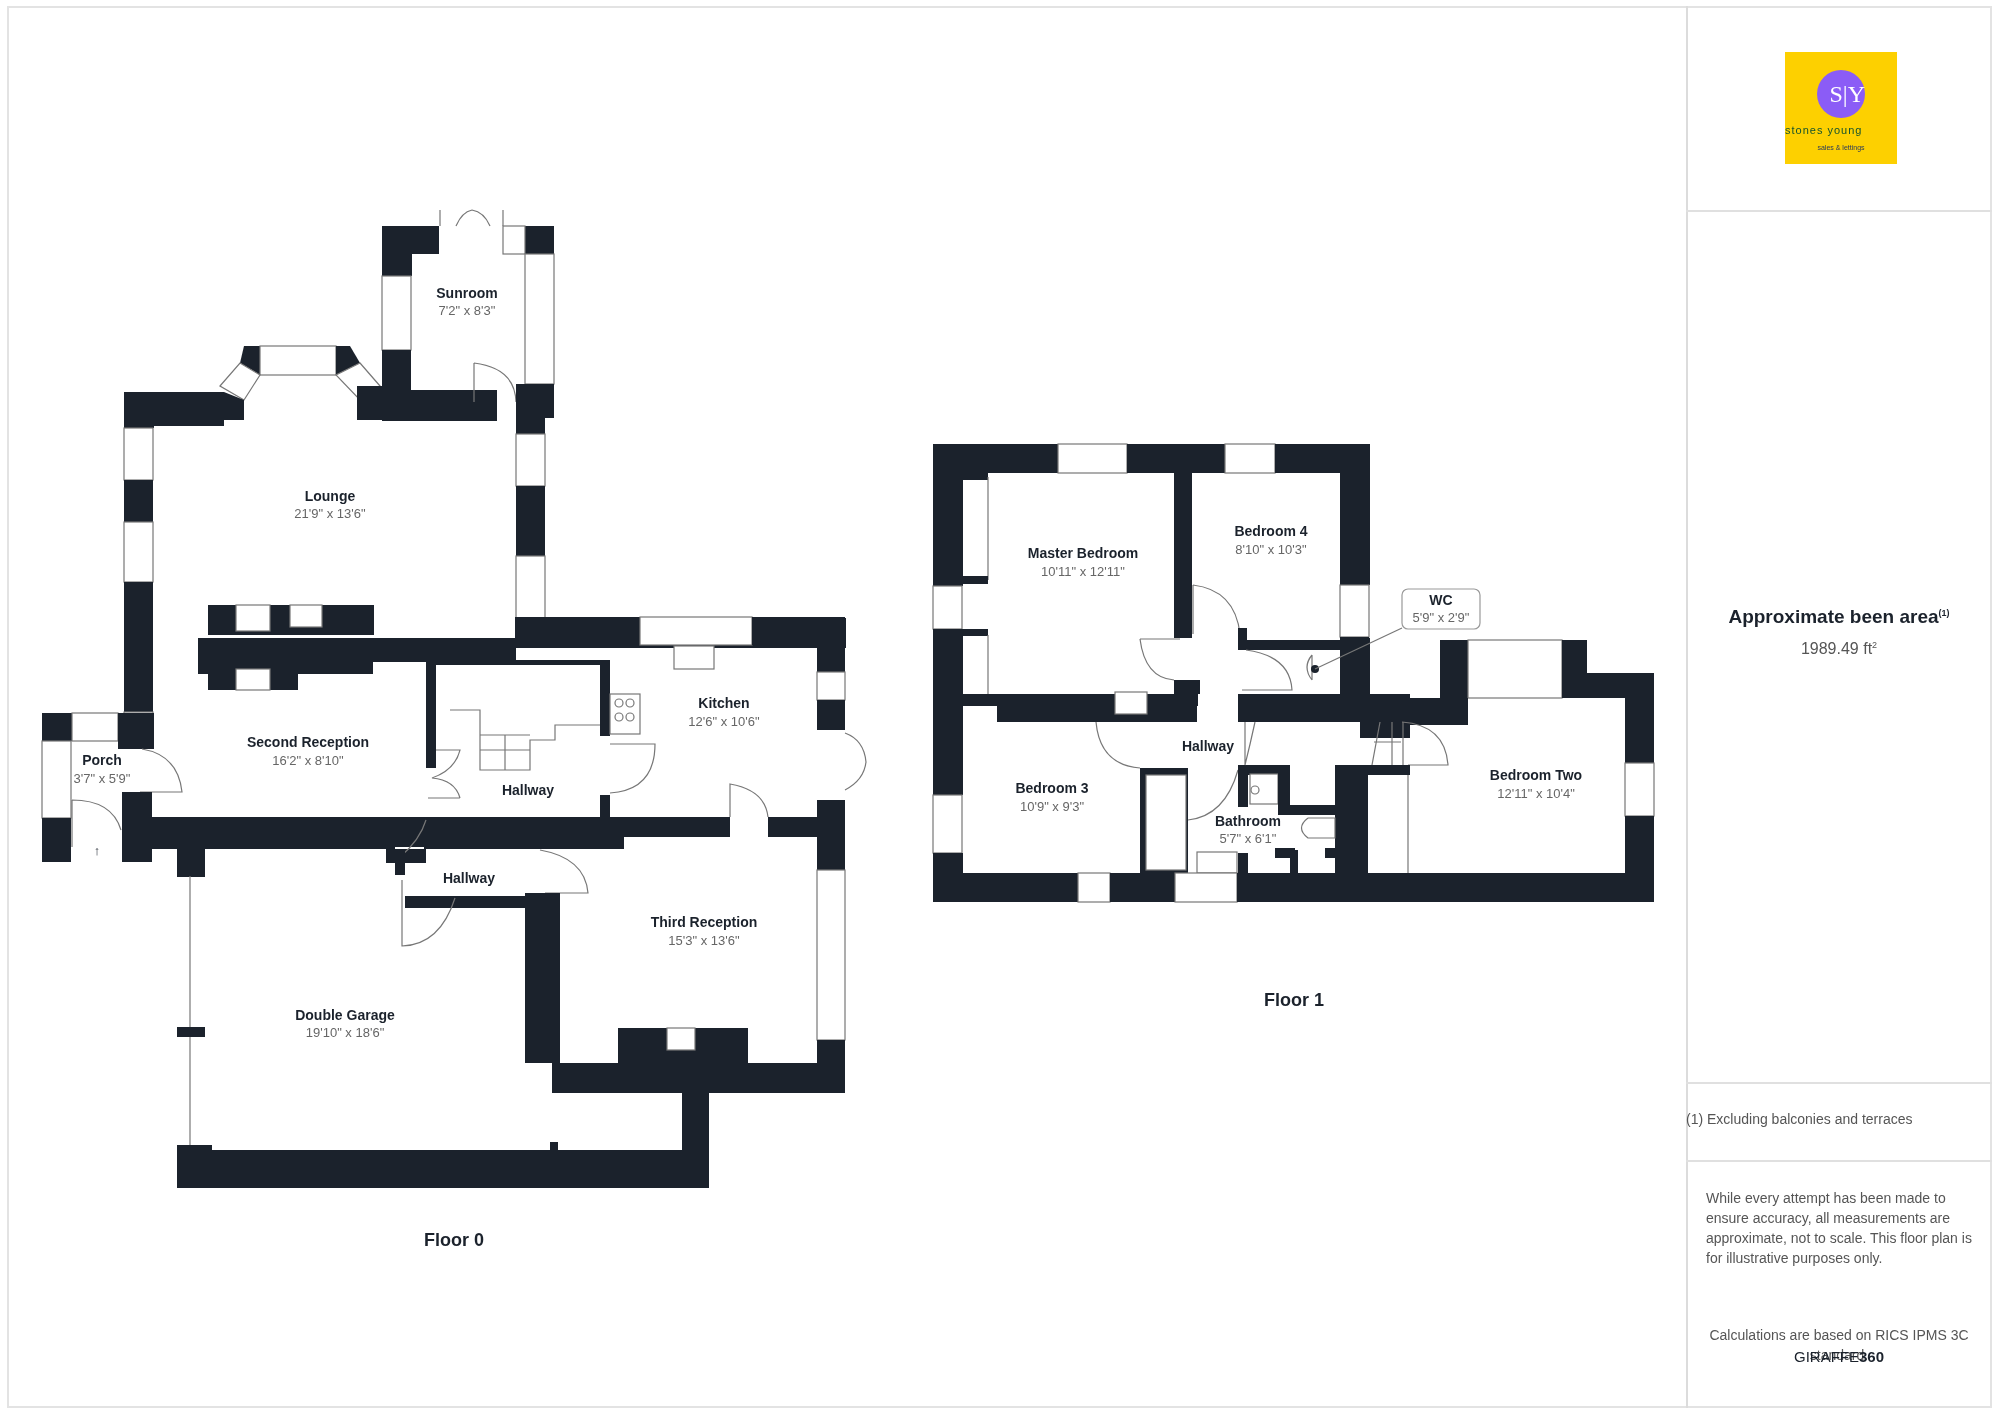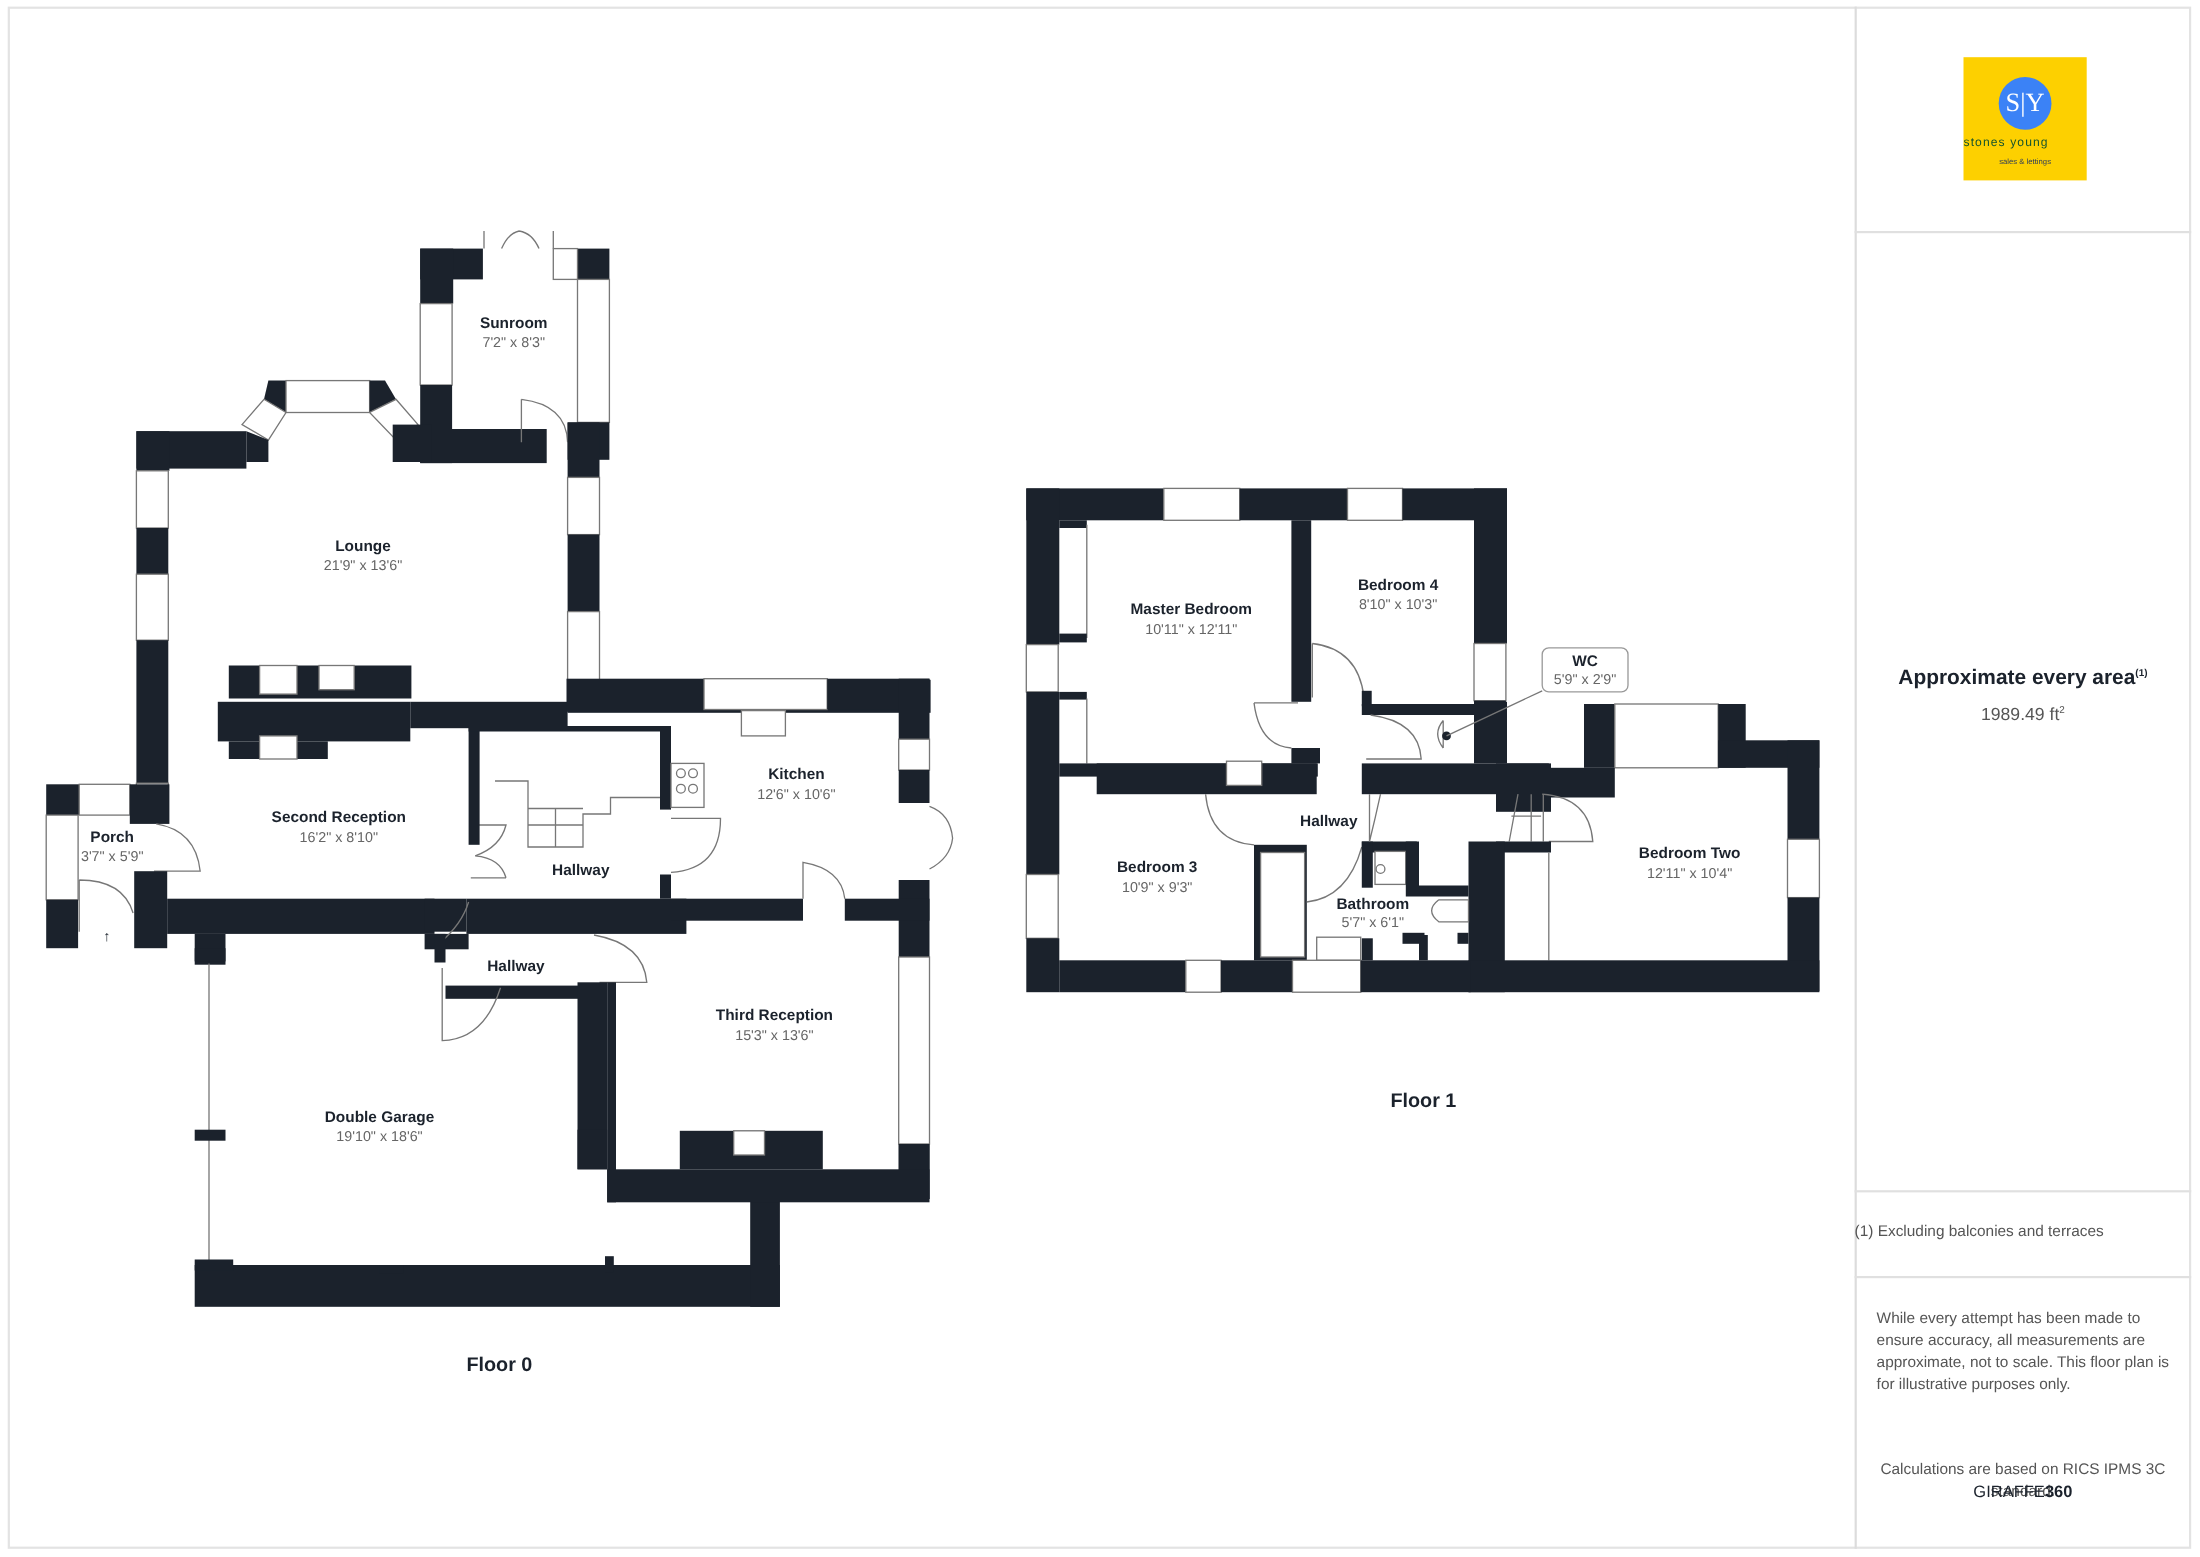--- a/index.html
+++ b/index.html
@@ -1,21 +1,21 @@
 <!DOCTYPE html>
 <html><head>
 <meta charset="utf-8">
 <style>
   html, body { margin:0; padding:0; background:#ffffff; }
   body { width:2000px; height:1415px; position:relative; overflow:hidden; font-family:"Liberation Sans", "DejaVu Sans", sans-serif; }
   .frame { position:absolute; left:7px; top:6px; width:1985px; height:1402px; border:2px solid #e3e3e3; box-sizing:border-box; }
   .side { position:absolute; left:1686px; top:6px; width:306px; height:1402px; border-left:2px solid #dcdcdc; box-sizing:border-box; }
   .hline { position:absolute; left:1686px; width:306px; height:0; border-top:2px solid #e0e0e0; }
   .logo { position:absolute; left:1785px; top:52px; width:112px; height:112px; background:#fdd000; }
-  .logo .circle { position:absolute; left:32px; top:18px; width:48px; height:48px; border-radius:50%; background:#3b82f6; color:#fff; font-family:"Liberation Serif", serif; font-size:24px; line-height:48px; text-align:center; }
+  .logo .circle { position:absolute; left:32px; top:18px; width:48px; height:48px; border-radius:50%; background:#8b5cf6; color:#fff; font-family:"Liberation Serif", serif; font-size:24px; line-height:48px; text-align:right; }
   .logo .brand { position:absolute; left:0; width:100%; top:72px; text-align:left; font-size:11px; color:#14532d; letter-spacing:1px; }
   .logo .tag { position:absolute; left:0; width:100%; top:92px; text-align:center; font-size:7px; color:#2a3a5c; }
   .area-title { position:absolute; left:1686px; width:306px; top:606px; text-align:center; font-size:19px; font-weight:bold; color:#1b222c; }
   .area-title sup { font-size:9px; }
   .area-val { position:absolute; left:1686px; width:306px; top:640px; text-align:center; font-size:16px; color:#555; }
   .area-val sup { font-size:9px; }
   .note1 { position:absolute; left:1686px; width:306px; top:1111px; text-align:left; font-size:14px; color:#555; }
   .disc { position:absolute; left:1706px; width:266px; top:1188px; text-align:left; font-size:14px; line-height:20px; color:#555; }
   .calc { position:absolute; left:1706px; width:266px; top:1325px; text-align:center; font-size:14px; line-height:20px; color:#555; }
   .g360 { position:absolute; left:1686px; width:306px; top:1348px; text-align:center; font-size:15px; color:#1b222c; }
@@ -36,21 +36,21 @@
 <div class="hline" style="top:210px"></div>
 <div class="hline" style="top:1082px"></div>
 <div class="hline" style="top:1160px"></div>
 
 <div class="logo">
   <div class="circle">S|Y</div>
   <div class="brand">stones young</div>
   <div class="tag">sales &amp; lettings</div>
 </div>
 
-<div class="area-title"><span>Approximate every area</span><sup>(1)</sup></div>
+<div class="area-title"><span>Approximate been area</span><sup>(1)</sup></div>
 <div class="area-val"><span>1989.49 ft</span><sup>2</sup></div>
 <div class="note1">(1) Excluding balconies and terraces</div>
 <div class="disc">While every attempt has been made to ensure accuracy, all measurements are approximate, not to scale. This floor plan is for illustrative purposes only.</div>
 <div class="calc">Calculations are based on RICS IPMS 3C standard.</div>
 <div class="g360"><span>GIRAFFE</span><b>360</b></div>
 
 <svg class="plan" width="2000" height="1415" viewBox="0 0 2000 1415">
 
   <g>
 

